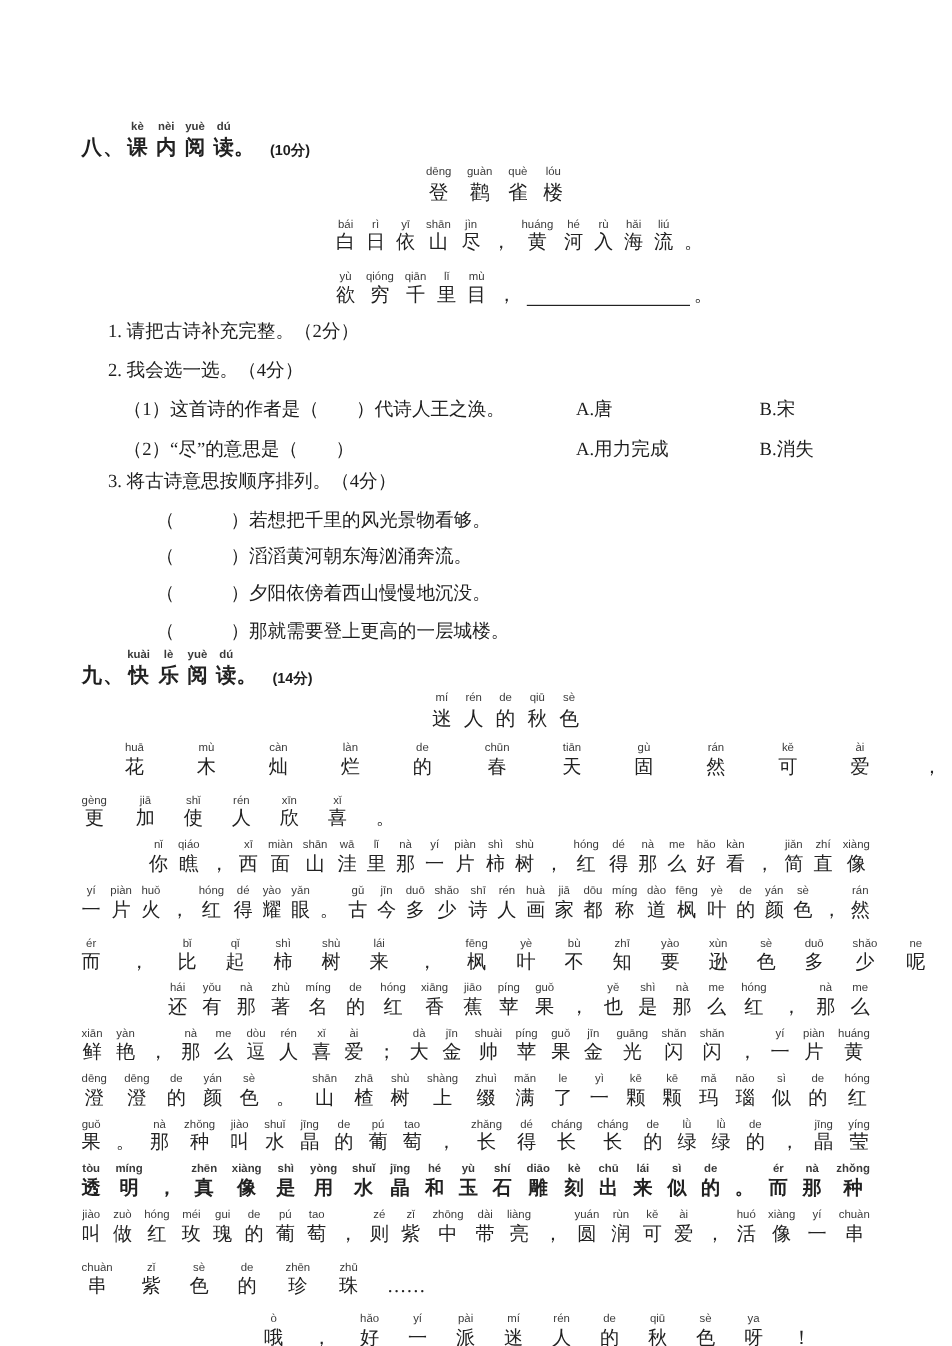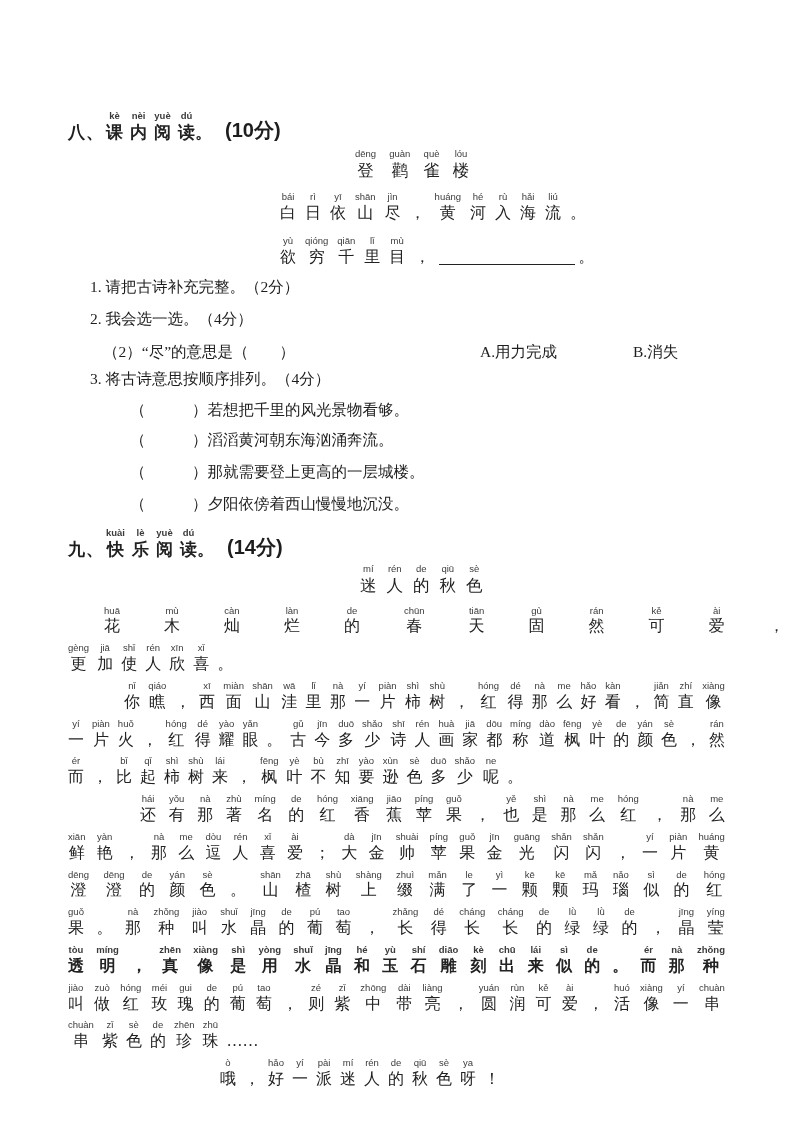--- a/index.html
+++ b/index.html
@@ -14,21 +14,21 @@
   .syl{display:flex;flex-direction:column;align-items:center;}
   .py{font-family:"Liberation Sans",sans-serif;font-size:9.5px;line-height:1.15;color:#3a3a3a;white-space:nowrap;}
   .hz{font-family:"Liberation Serif",serif;font-size:16px;line-height:1.3;color:#222;white-space:nowrap;}
 
   
   .sec-heading{display:flex;align-items:flex-end;font-family:"Liberation Sans",sans-serif;font-weight:700;}
   .sec-num{font-size:17px;line-height:1.25;letter-spacing:1px;}
   .heading-ruby{gap:7px;margin-left:2px;}
   .heading-ruby .hz{font-family:"Liberation Sans",sans-serif;font-weight:700;font-size:17px;line-height:1.25;}
   .sec-period{font-size:17px;line-height:1.25;}
-  .sec-score{font-size:20px;line-height:1.3;margin-left:13px;font-weight:600;margin-top:16px;}
+  .sec-score{font-size:12px;line-height:1.3;margin-left:13px;font-weight:600;margin-top:16px;}
 
   
   .poem-title{margin:6px 0 0 287px;gap:13px;}
   .poem-title .hz{font-size:16.5px;}
   .poem-line{margin:11px 0 0 212px;gap:9px;}
   .poem2-row{display:flex;align-items:flex-end;margin:12px 0 0 212px;}
   .poem2-row .ruby-line{gap:9px;}
   .blank-line{display:inline-block;width:136px;height:14px;border-bottom:1.4px solid #222;margin:0 3px 3px 9px;}
   .period{font-size:16px;line-height:1.3;}
 
@@ -43,21 +43,21 @@
   .q3-item{font-size:15.5px;line-height:1.35;padding-left:62px;margin-top:11px;}
   .q3-item.first{margin-top:9px;}
 
   
   .sec9{margin-top:3px;}
   .passage-title{margin:4px 0 0 292px;gap:10px;}
   .passage-title .hz{font-size:16.5px;}
   #passage{margin-top:9px;}
   .p-line{margin-bottom:6px;box-sizing:border-box;}
   .p-line.justify{justify-content:space-between;width:100%;}
-  .p-line:not(.justify){gap:8px;}
+  .p-line:not(.justify){gap:24px;margin-top:12px;}
 </style>
 </head>
 <body>
 
 <div class="page">
 
   <div class="sec-heading">
     <span class="sec-num">八、</span>
     <span class="ruby-line heading-ruby">
         <span class="syl">
@@ -179,30 +179,35 @@
         </div>
       <span class="blank-line"></span>
       <span class="hz period">。</span>
     </div>
   </div>
 
   <div class="question q1">1. 请把古诗补充完整。（2分）</div>
   <div class="question q2">2. 我会选一选。（4分）</div>
 
   <div class="subq">
+    <span class="stem">（1）这首诗的作者是（　　）代诗人王之涣。</span>
+    <span class="optA">A.唐</span>
+    <span class="optB">B.宋</span>
+  </div>
+  <div class="subq">
     <span class="stem">（2）“尽”的意思是（　　）</span>
     <span class="optA">A.用力完成</span>
     <span class="optB">B.消失</span>
   </div>
 
   <div class="question q3">3. 将古诗意思按顺序排列。（4分）</div>
   <div class="q3-item">（　　　）若想把千里的风光景物看够。</div>
   <div class="q3-item first">（　　　）滔滔黄河朝东海汹涌奔流。</div>
+  <div class="q3-item">（　　　）夕阳依傍着西山慢慢地沉没。</div>
   <div class="q3-item">（　　　）那就需要登上更高的一层城楼。</div>
-  <div class="q3-item">（　　　）夕阳依傍着西山慢慢地沉没。</div>
 
   <div class="sec-heading sec9">
     <span class="sec-num">九、</span>
     <span class="ruby-line heading-ruby">
         <span class="syl">
           <span class="py">kuài</span>
           <span class="hz">快</span>
         </span>
         <span class="syl">
           <span class="py">lè</span>

